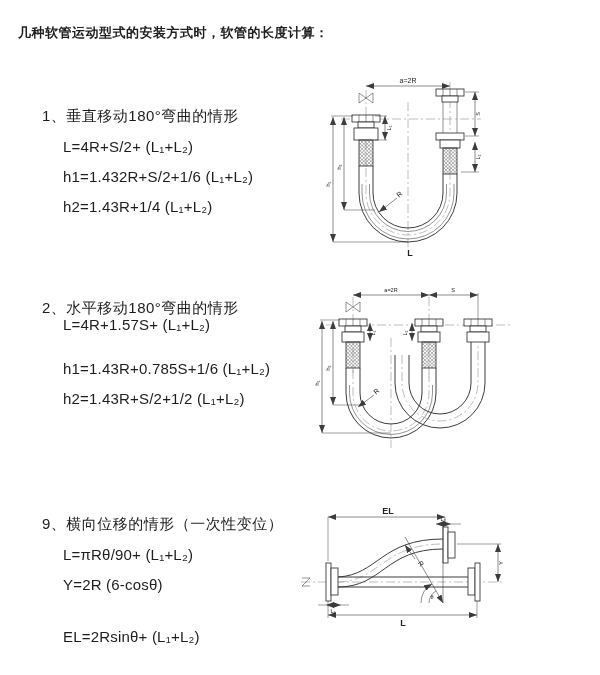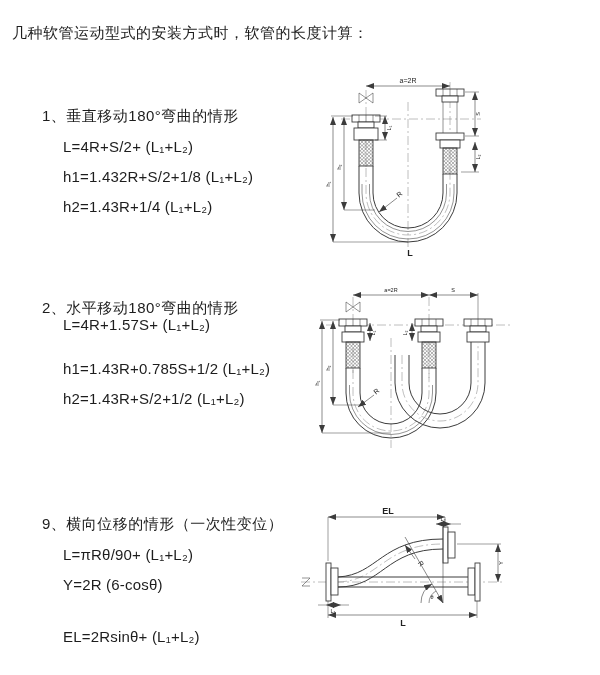--- a/index.html
+++ b/index.html
@@ -2,21 +2,21 @@
 <html><head>
 <meta charset="utf-8">
 <style>
   html,body{margin:0;padding:0;}
   body{
     width:600px;height:675px;position:relative;background:#ffffff;
     font-family:"Liberation Sans","DejaVu Sans",sans-serif;color:#1d1d1d;
     overflow:hidden;
   }
   .title{
-    position:absolute;left:12px;top:24px;font-size:15px;font-weight:400;
+    position:absolute;left:18px;top:24px;font-size:13px;font-weight:700;
     letter-spacing:.5px;white-space:nowrap;
   }
   .sec-heading{
     position:absolute;left:42px;font-size:15px;font-weight:400;
     letter-spacing:.5px;white-space:nowrap;
   }
   .formula{
     position:absolute;left:63px;font-size:15px;font-weight:400;
     white-space:nowrap;letter-spacing:.2px;
   }
@@ -33,26 +33,26 @@
   .dtxt-s{font-size:5.5px;}
   .dtxt-l{font-size:9px;font-weight:bold;}
 </style>
 </head>
 <body>
 
 <div class="title">几种软管运动型式的安装方式时，软管的长度计算：</div>
 
 <div class="sec-heading" style="top:107px">1、垂直移动180°弯曲的情形</div>
 <div class="formula" style="top:138px">L=4R+S/2+ (L₁+L₂)</div>
-<div class="formula" style="top:168px">h1=1.432R+S/2+1/8 (L₁+L₂)</div>
+<div class="formula" style="top:168px">h1=1.432R+S/2+1/6 (L₁+L₂)</div>
 <div class="formula" style="top:198px">h2=1.43R+1/4 (L₁+L₂)</div>
 
 <div class="sec-heading" style="top:299px">2、水平移动180°弯曲的情形</div>
 <div class="formula" style="top:316px">L=4R+1.57S+ (L₁+L₂)</div>
-<div class="formula" style="top:360px">h1=1.43R+0.785S+1/2 (L₁+L₂)</div>
+<div class="formula" style="top:360px">h1=1.43R+0.785S+1/6 (L₁+L₂)</div>
 <div class="formula" style="top:390px">h2=1.43R+S/2+1/2 (L₁+L₂)</div>
 
 <div class="sec-heading" style="top:515px">9、横向位移的情形（一次性变位）</div>
 <div class="formula" style="top:546px">L=πRθ/90+ (L₁+L₂)</div>
 <div class="formula" style="top:576px">Y=2R (6-cosθ)</div>
 <div class="formula" style="top:628px">EL=2Rsinθ+ (L₁+L₂)</div>
 
 <svg class="d-svg" style="left:313px;top:72px" width="250" height="190" viewBox="0 0 250 190">
   <defs>
     <marker id="arrowE" markerUnits="userSpaceOnUse" markerWidth="8" markerHeight="6" refX="8" refY="3" orient="auto">

